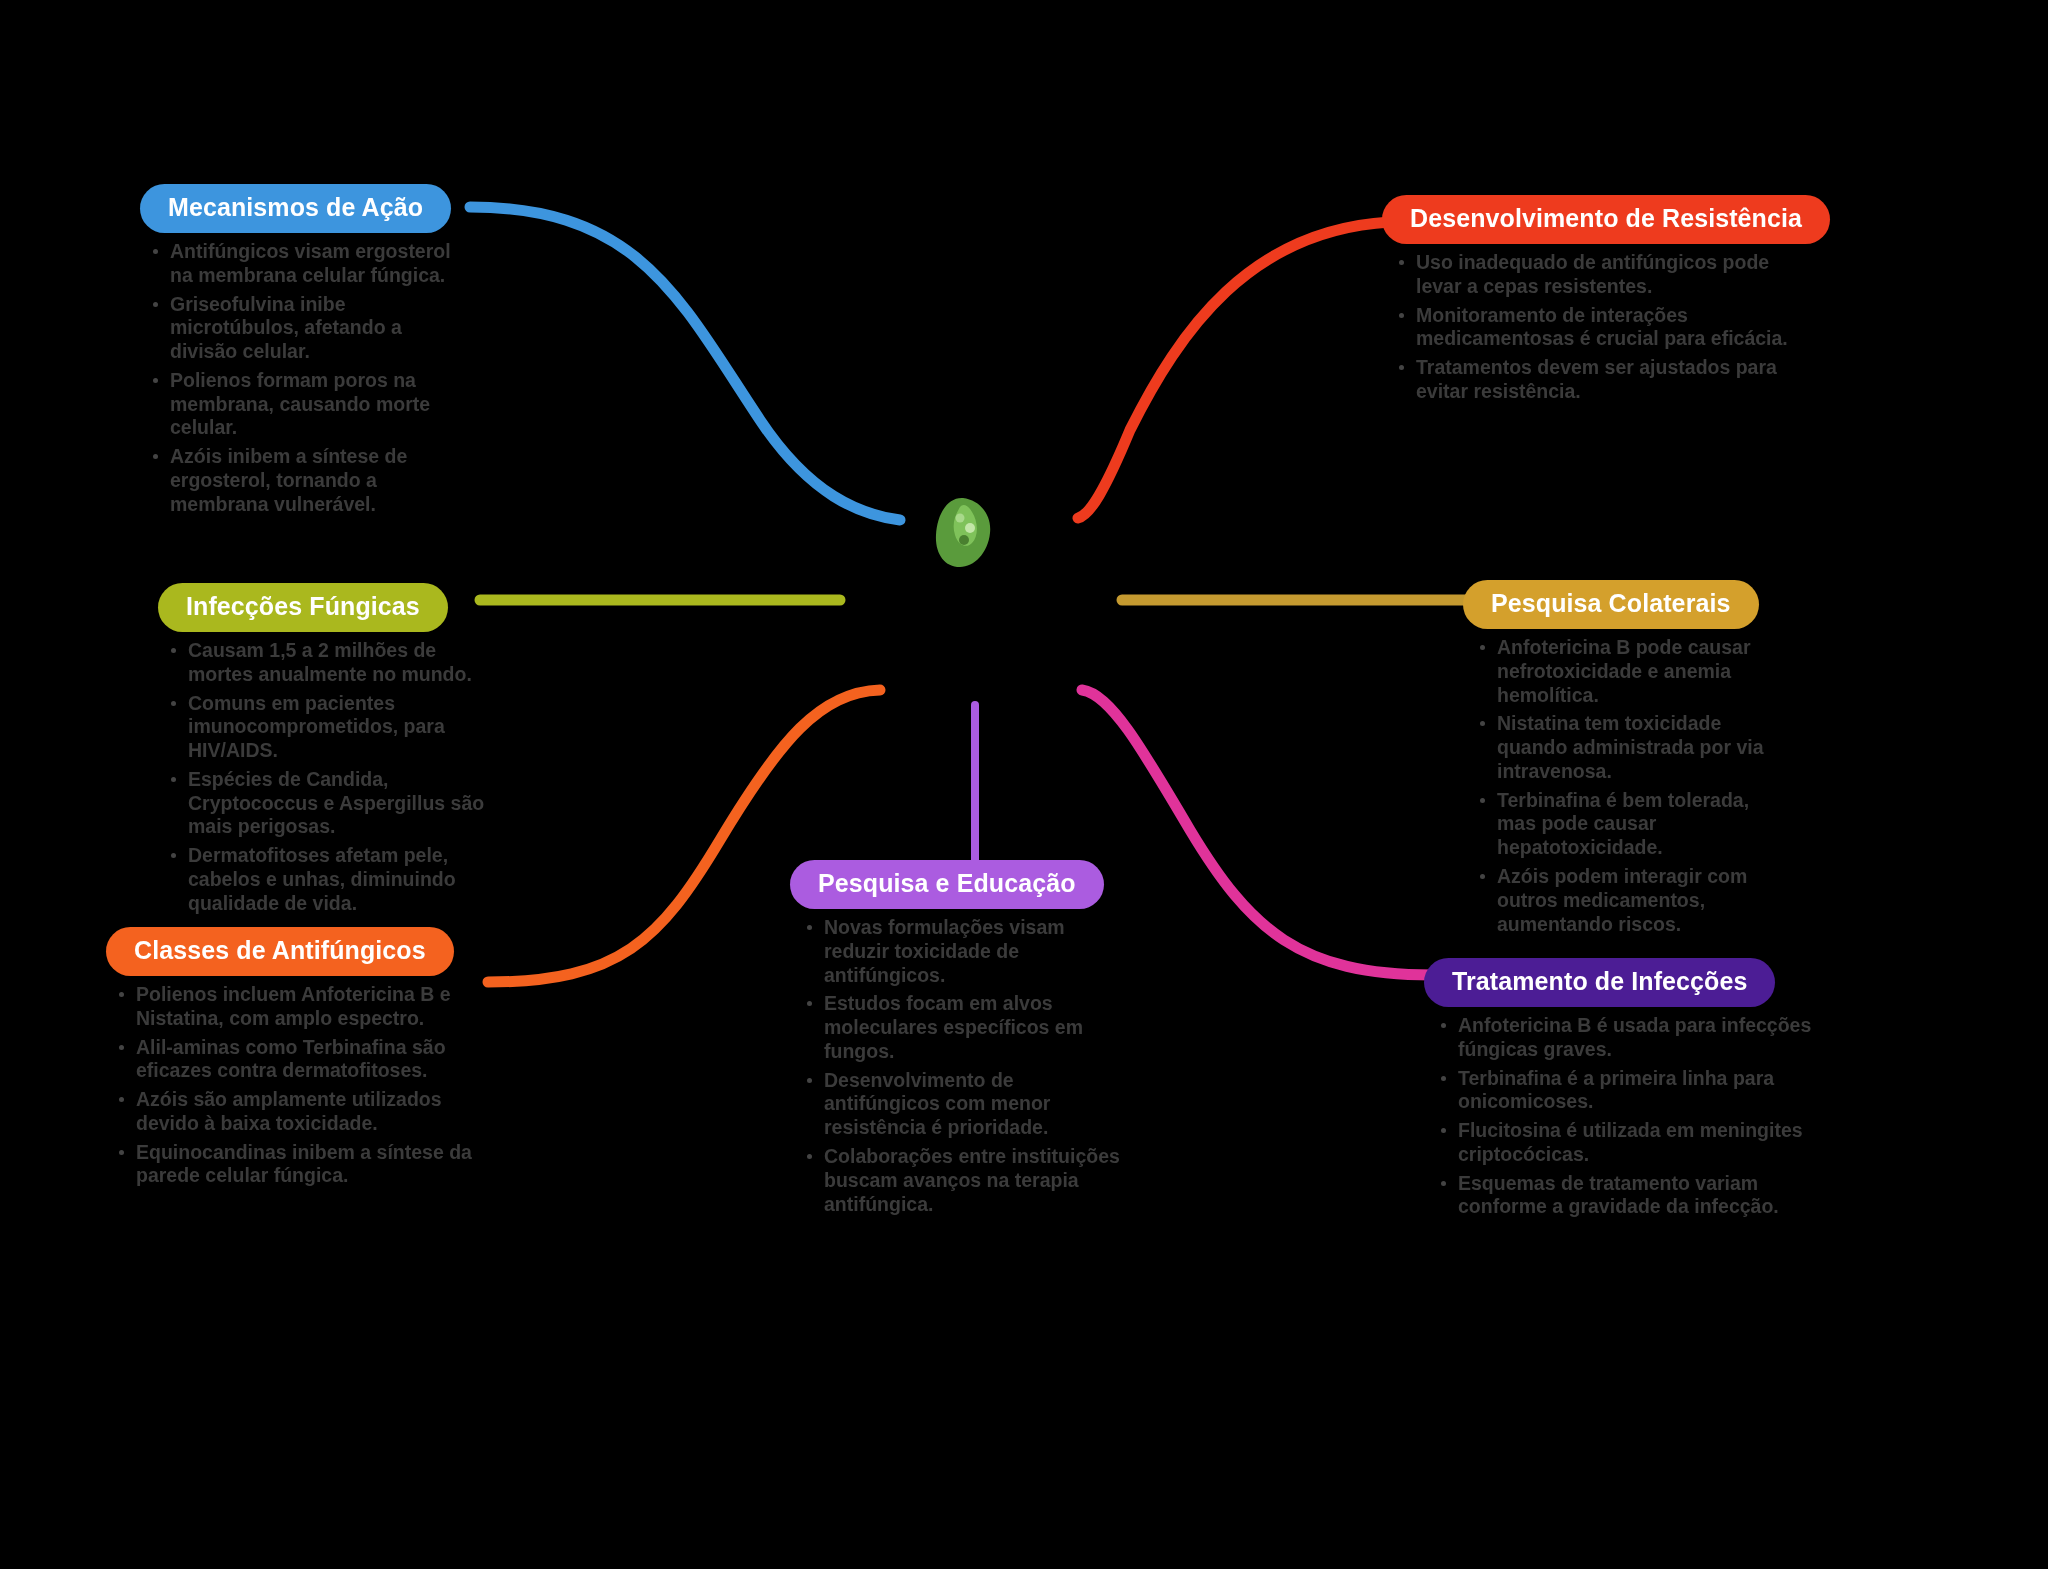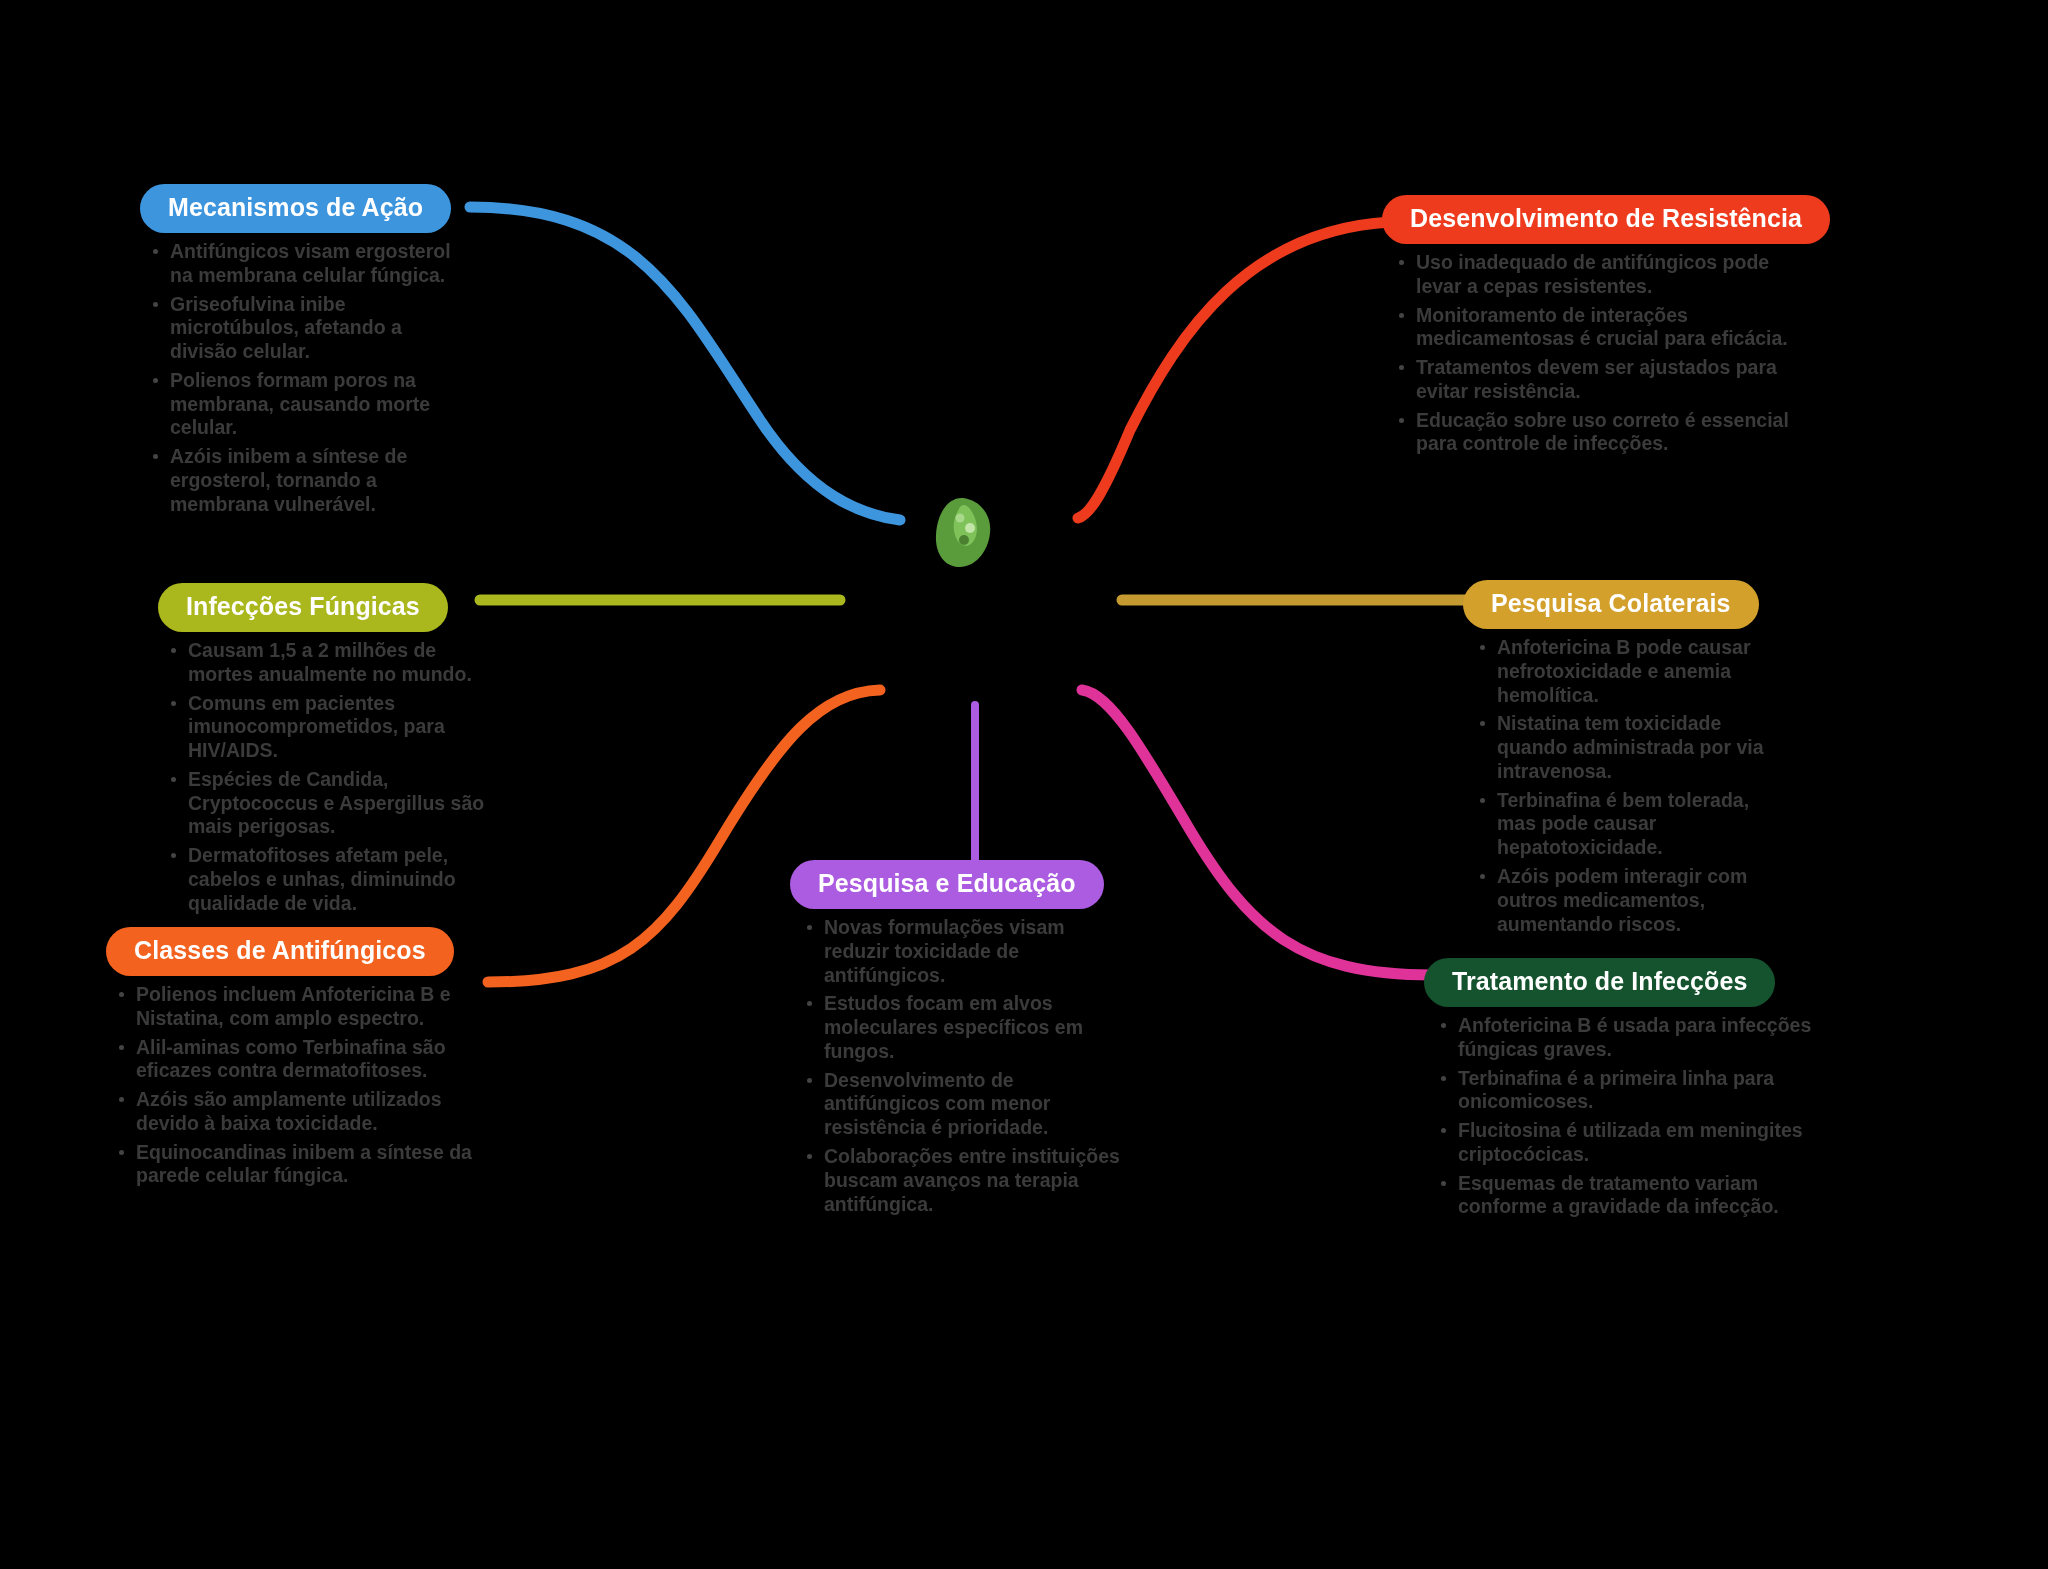--- a/index.html
+++ b/index.html
@@ -151,36 +151,35 @@
       <li>Equinocandinas inibem a síntese da parede celular fúngica.</li>
     </ul>
   </div>
 
   <div class="node" id="node-resistencia">
     <div class="pill" style="background:#ee3b1e">Desenvolvimento de Resistência</div>
     <ul class="bullets">
       <li>Uso inadequado de antifúngicos pode levar a cepas resistentes.</li>
       <li>Monitoramento de interações medicamentosas é crucial para eficácia.</li>
       <li>Tratamentos devem ser ajustados para evitar resistência.</li>
-      <li>Educação sobre uso correto é essencial para controle de infecções.</li>
     </ul>
   </div>
 
   <div class="node" id="node-efeitos">
     <div class="pill" style="background:#d4a02c">Pesquisa Colaterais</div>
     <ul class="bullets">
       <li>Anfotericina B pode causar nefrotoxicidade e anemia hemolítica.</li>
       <li>Nistatina tem toxicidade quando administrada por via intravenosa.</li>
       <li>Terbinafina é bem tolerada, mas pode causar hepatotoxicidade.</li>
       <li>Azóis podem interagir com outros medicamentos, aumentando riscos.</li>
     </ul>
   </div>
 
   <div class="node" id="node-tratamento">
-    <div class="pill" style="background:#14532d">Tratamento de Infecções</div>
+    <div class="pill" style="background:#4c1d95">Tratamento de Infecções</div>
     <ul class="bullets">
       <li>Anfotericina B é usada para infecções fúngicas graves.</li>
       <li>Terbinafina é a primeira linha para onicomicoses.</li>
       <li>Flucitosina é utilizada em meningites criptocócicas.</li>
       <li>Esquemas de tratamento variam conforme a gravidade da infecção.</li>
     </ul>
   </div>
 
   <div class="node" id="node-pesquisa">
     <div class="pill" style="background:#ab5ce0">Pesquisa e Educação</div>

